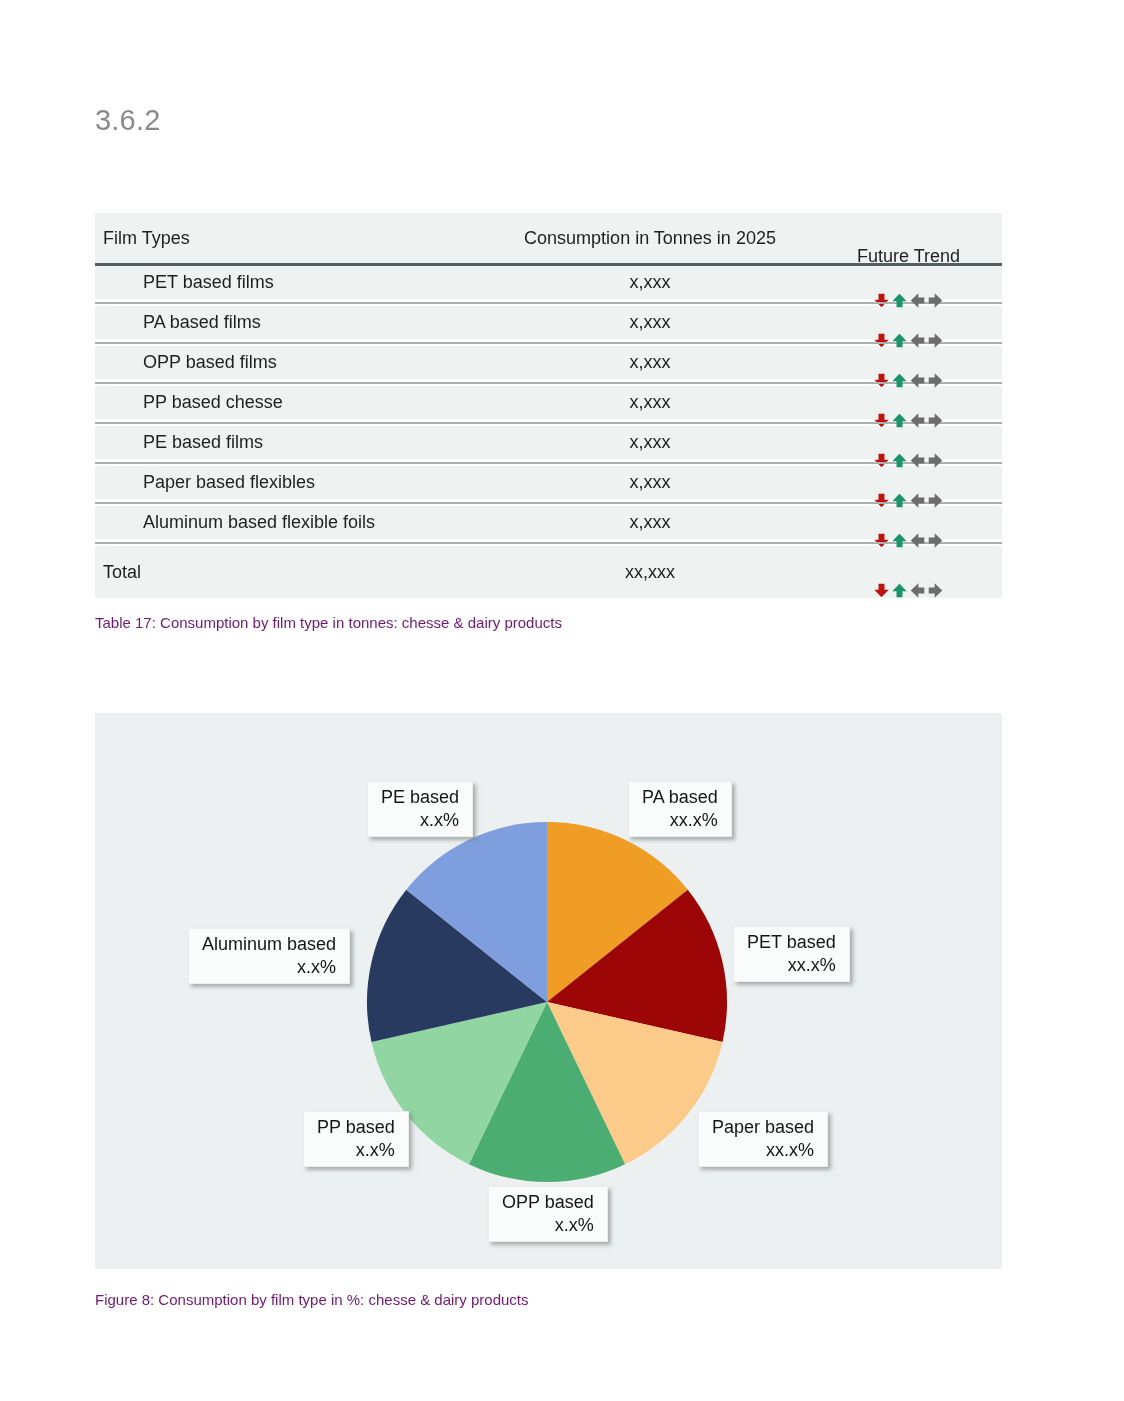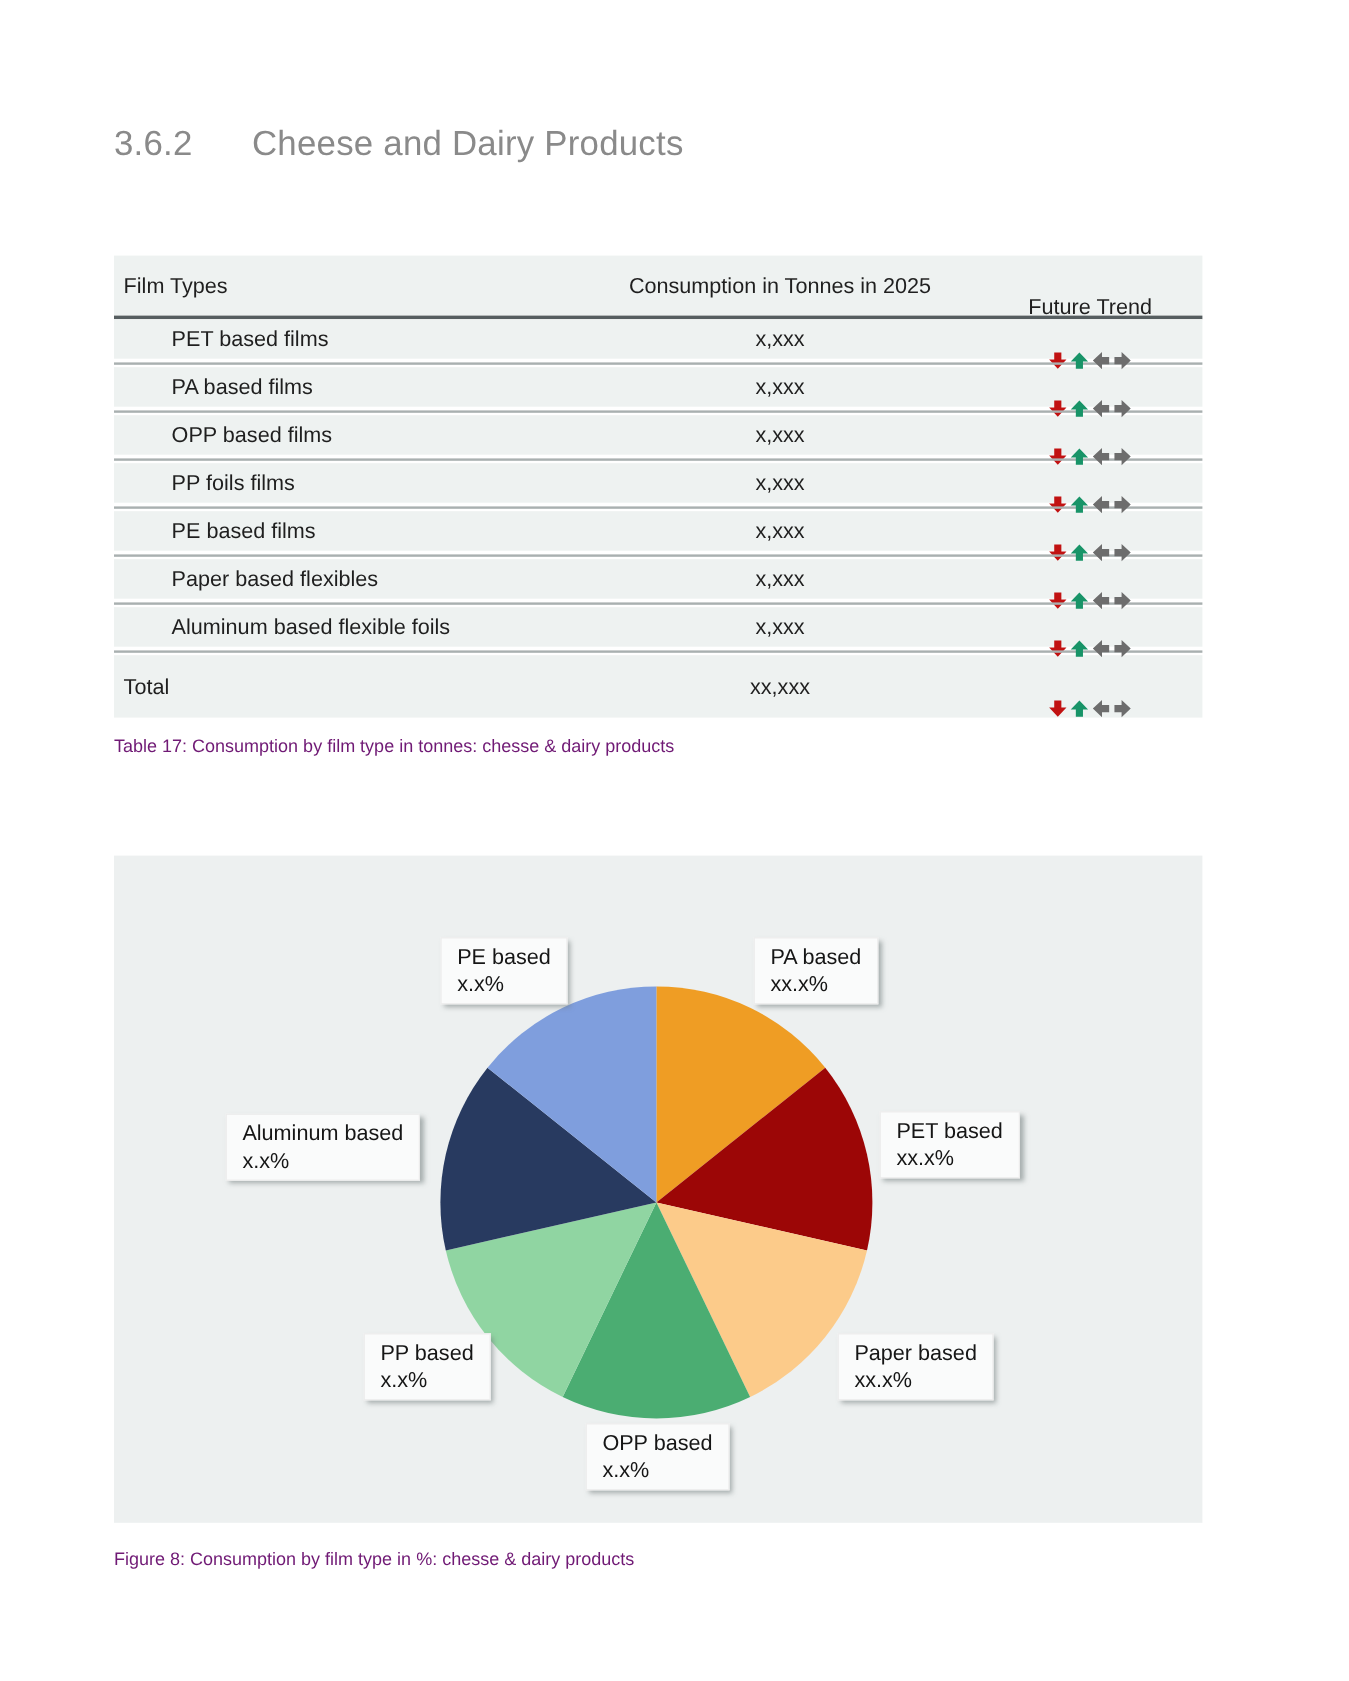--- a/index.html
+++ b/index.html
@@ -64,38 +64,37 @@
   }
   .pie-svg { position: absolute; left: 267px; top: 104px; width: 370px; height: 370px; }
 
   .pie-label {
     position: absolute;
     background: #fafbfb;
     border: 1px solid #ececec;
     box-shadow: 3px 3px 4px rgba(110, 120, 120, 0.55);
     padding: 4px 13px;
     font-size: 18px; line-height: 23px;
-    text-align: left; white-space: nowrap;
+    text-align: right; white-space: nowrap;
     color: #161616;
     z-index: 2;
   }
   .pl-pe       { left: 272px; top: 68px;  }
   .pl-pa       { left: 533px; top: 68px;  }
   .pl-pet      { left: 638px; top: 213px; }
   .pl-paper    { left: 603px; top: 398px; }
   .pl-opp      { left: 393px; top: 473px; }
   .pl-pp       { left: 208px; top: 398px; }
   .pl-aluminum { left: 93px; top: 215px; }
 </style>
 </head>
 <body>
 
 <div class="heading">
   <span class="num">3.6.2</span>
-  <span>Cheese and Dairy Products</span>
 </div>
 
 <div class="ftable">
   <div class="trow header">
     <div class="c-name">Film Types</div>
     <div class="c-value">Consumption in Tonnes in 2025</div>
     <div class="c-trend">Future Trend</div>
   </div>
   <div class="hline"></div>
 
@@ -159,21 +158,21 @@
           </svg>
           <svg viewBox="0 0 20 20" aria-hidden="true" class="arr-right">
             <path d="M6.5 2 H13.5 V9 H18.5 L10 18 L1.5 9 H6.5 Z"></path>
           </svg>
         </span>
       </div>
   </div>
   <div class="sep"></div>
 
   <div class="trow">
-    <div class="c-name">PP foils films</div>
+    <div class="c-name">PP based chesse</div>
     <div class="c-value">x,xxx</div>
     <div class="c-trend">
         <span class="trend-arrows">
           <svg viewBox="0 0 20 20" aria-hidden="true" class="arr-down">
             <path d="M6.5 2 H13.5 V9 H18.5 L10 18 L1.5 9 H6.5 Z"></path>
           </svg>
           <svg viewBox="0 0 20 20" aria-hidden="true" class="arr-up">
             <path d="M6.5 2 H13.5 V9 H18.5 L10 18 L1.5 9 H6.5 Z"></path>
           </svg>
           <svg viewBox="0 0 20 20" aria-hidden="true" class="arr-left">

